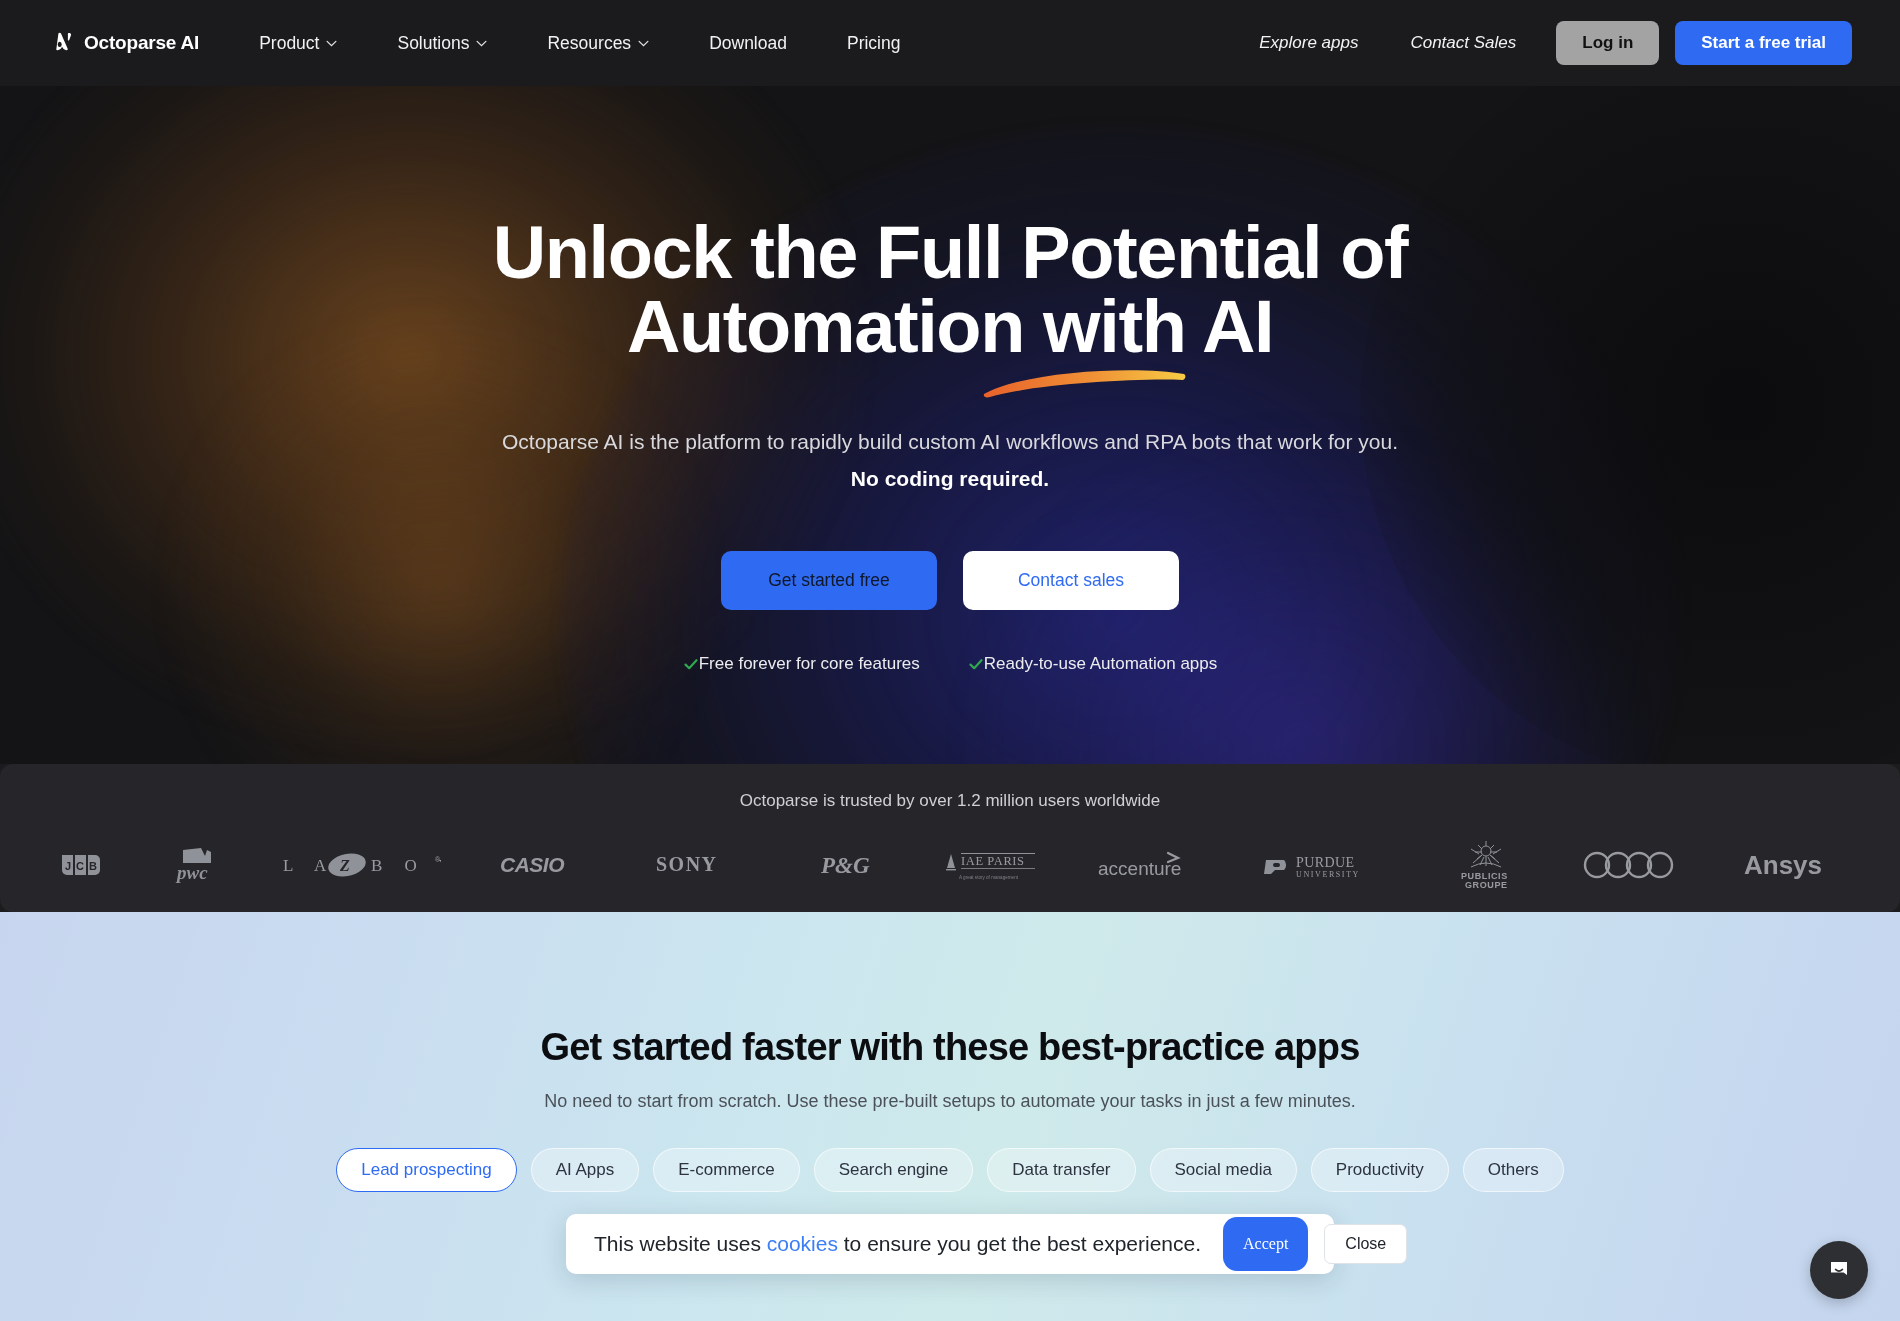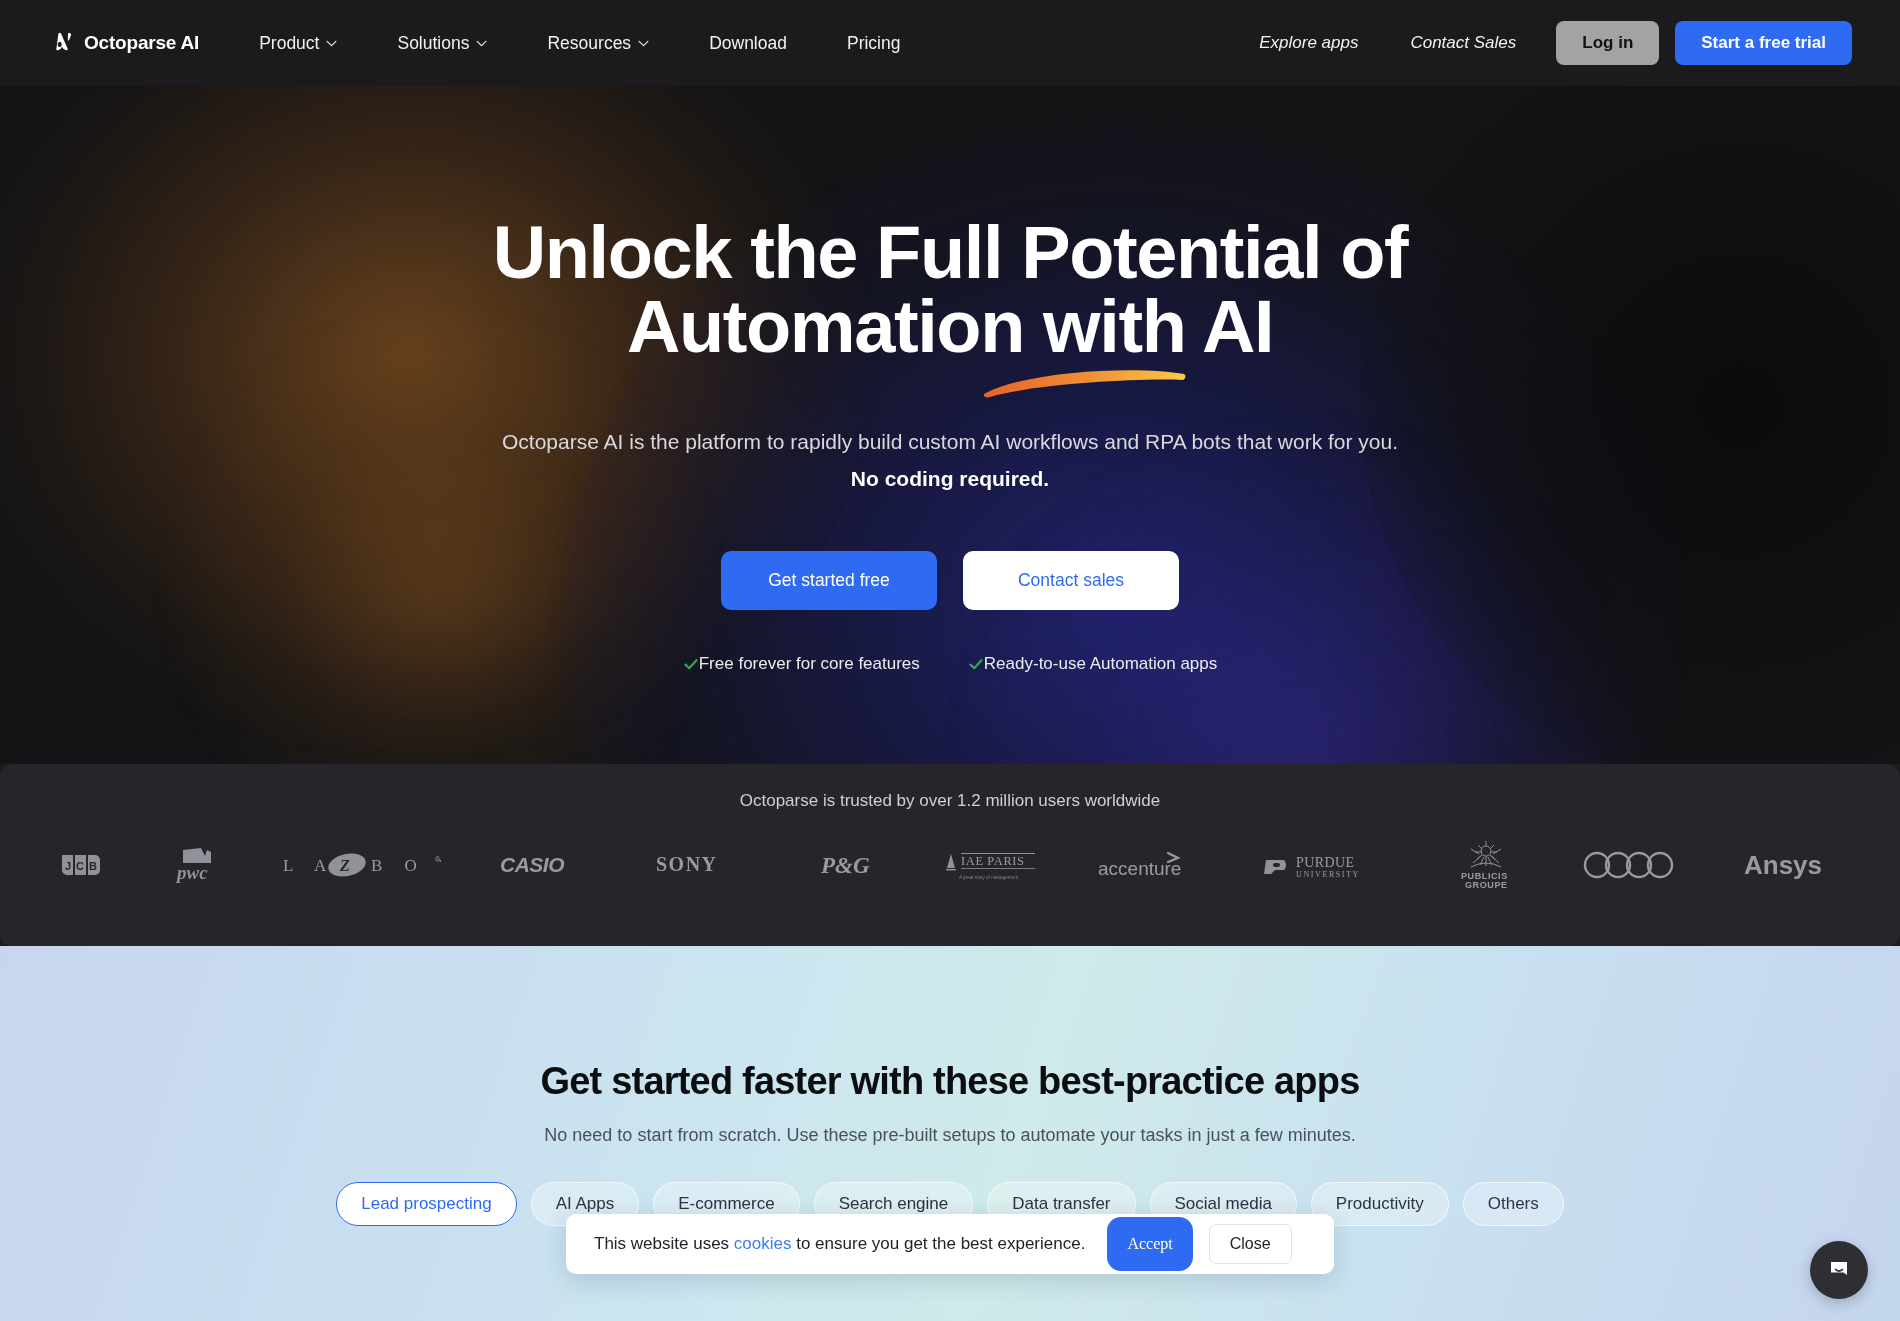--- a/index.html
+++ b/index.html
@@ -94,35 +94,35 @@
   .underline-arc {
     position: absolute; left: 50%; transform: translateX(30px);
     bottom: -34px; width: 210px; height: 34px;
   }
   .subline {
     color: #d9d9dd; font-size: 21px; margin-top: 62px; line-height: 1.55;
   }
   .subline .bold { display: block; color: #fff; font-weight: bold; margin-top: 4px; }
   .cta-row { margin-top: 56px; display: flex; justify-content: center; gap: 26px; }
   .cta-primary {
-    background: #2f6bf2; color: #ffffff; font-size: 17.5px;
+    background: #2f6bf2; color: #0f172a; font-size: 17.5px;
     border-radius: 10px; padding: 19px 16px; width: 216px; cursor: pointer;
     border: none; font-family: "Liberation Sans", sans-serif;
   }
   .cta-secondary {
     background: #fff; color: #2f6bf2; font-size: 17.5px;
     border-radius: 10px; padding: 19px 0; width: 216px; cursor: pointer;
     border: none; font-family: "Liberation Sans", sans-serif;
   }
   .perks { margin-top: 44px; display: flex; justify-content: center; gap: 48px; }
   .perk { display: flex; align-items: center; color: #ececef; font-size: 17px; }
   .check { width: 16px; height: 16px; display: block; }
 
   
-  .trust { background: #26262a; width: 100%; height: 182px; padding-top: 27px; border-radius: 13px; }
+  .trust { background: #26262a; width: 100%; height: 148px; padding-top: 27px; border-radius: 13px; }
   .trust-title { text-align: center; color: #cfcfd4; font-size: 17px; }
   .logo-row {
     margin-top: 28px; display: flex; align-items: center;
     justify-content: space-between; padding: 0 60px;
   }
   .logo { opacity: .72; display: flex; align-items: center; justify-content: center; }
 
   
   .apps {
     position: relative; width: 100%; height: 570px;
@@ -150,21 +150,21 @@
     background: #fff; border: 1.6px solid #2f6bf2; color: #2f6bf2;
   }
 
   
   .cookie {
     position: absolute; z-index: 60; left: 566px; top: 1214px;
     width: 768px; height: 60px; background: #fff; border-radius: 10px;
     box-shadow: 0 6px 26px rgba(20,30,60,.16);
     display: flex; align-items: center; gap: 16px; padding: 0 28px;
   }
-  .cookie-text { font-size: 17px; color: #20242b; white-space: nowrap; }
+  .cookie-text { font-size: 21px; color: #20242b; white-space: nowrap; }
   .cookie-link { color: #3b7ef5; cursor: pointer; }
   .cookie-accept {
     background: #2f6bf2; color: #fff; font-size: 16px; border: none;
     border-radius: 14px; padding: 18px 20px; cursor: pointer; margin-left: 6px;
     font-family: Liberation Serif, serif;
   }
   .cookie-close {
     background: #fff; color: #20242b; font-size: 16px;
     border: 1px solid #dfe2e8; border-radius: 7px; padding: 10px 20px;
     cursor: pointer; font-family: "Liberation Sans", sans-serif;

